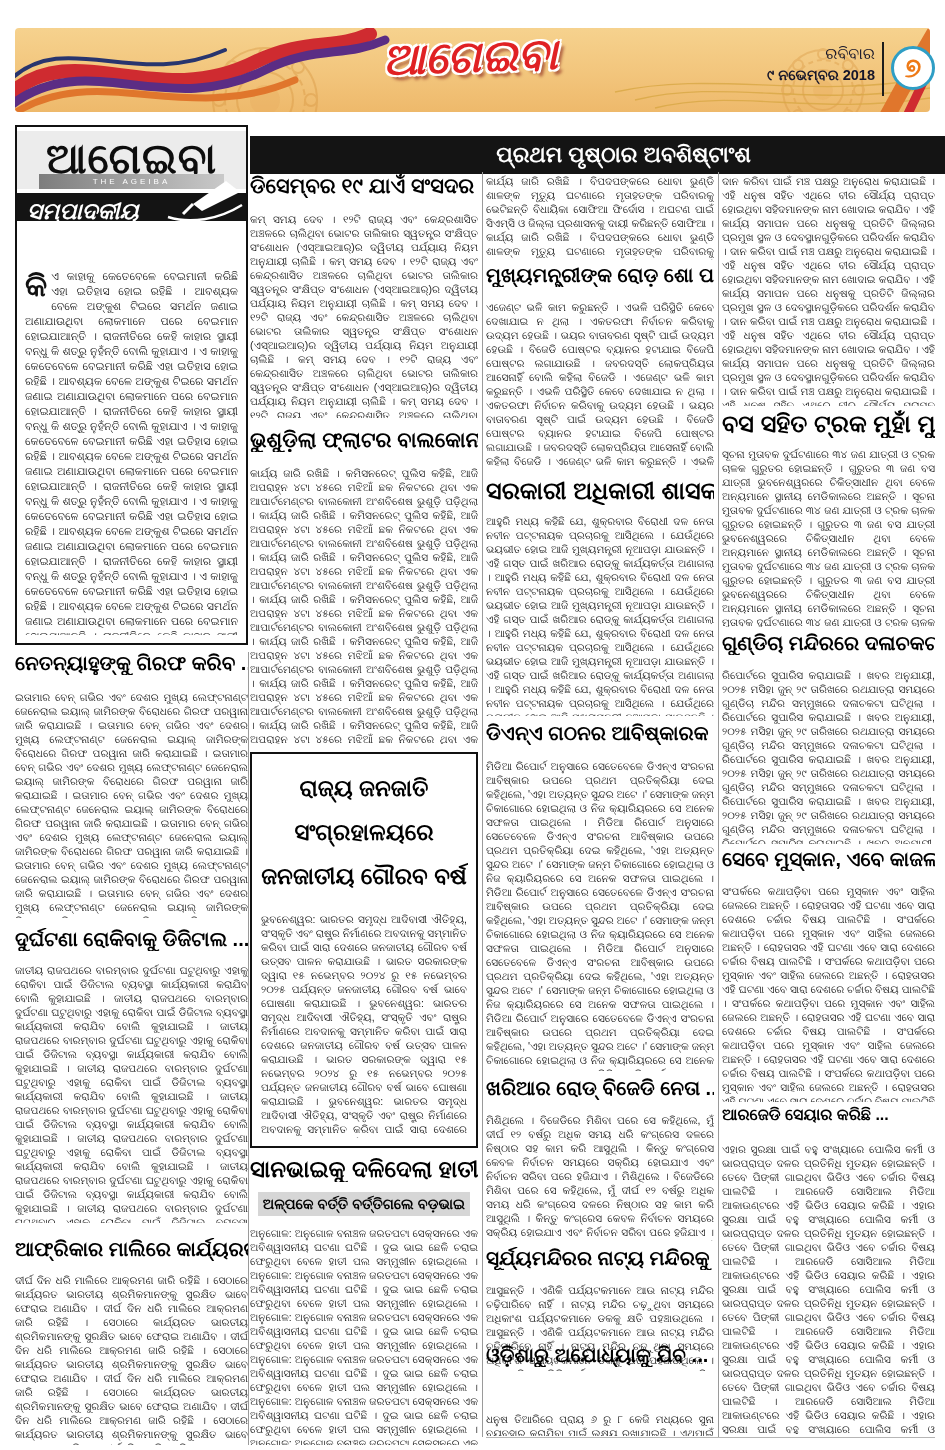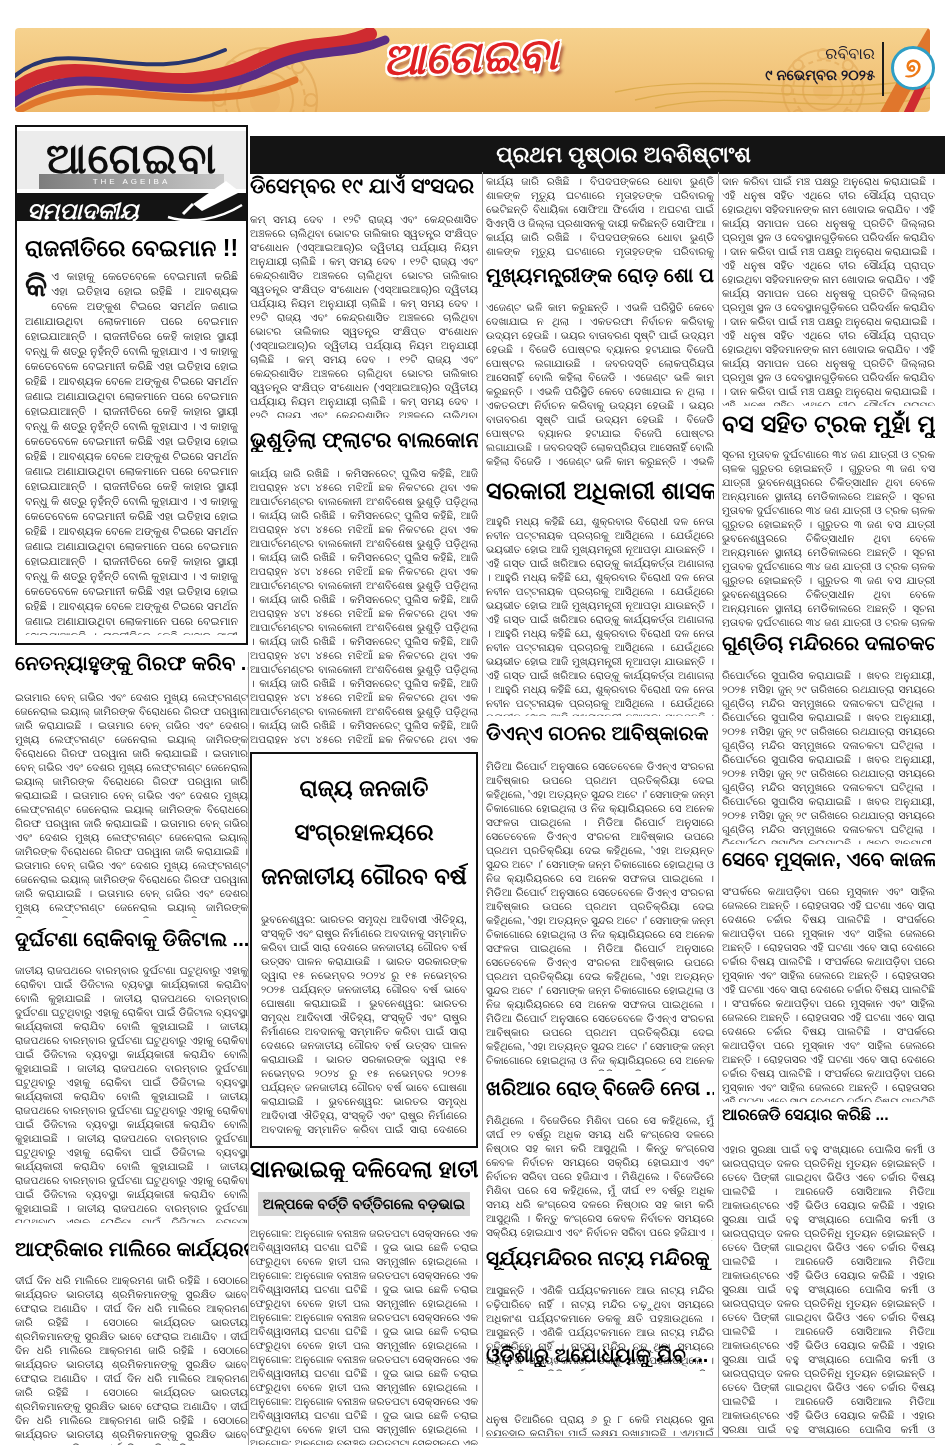--- a/index.html
+++ b/index.html
@@ -105,37 +105,36 @@
 
     <g fill="none" stroke-linecap="round">
       <path d="M868,96 C886,62 898,40 926,-6" stroke="#e0762c" stroke-width="16"></path>
       <path d="M888,96 C904,64 916,34 938,-2" stroke="#cf2b30" stroke-width="9"></path>
     </g>
   </svg>
 </div>
 <div class="abs" id="paper-title">ଆଗେଇବା</div>
 <div class="abs" id="daydate">
   <div id="day">ରବିବାର</div>
-  <div id="date">୯ ନଭେମ୍ବର ୨୦୨୫</div>
+  <div id="date">୯ ନଭେମ୍ବର 2018</div>
 </div>
 <div class="abs" id="divider"></div>
 <div class="abs" id="page-circle">୭</div>
 
 <div class="abs" id="ed-box">
   <div id="ed-logo">ଆଗେଇବା</div>
   <div id="ed-band">THE AGEIBA</div>
   <div id="ed-secbar" class="black-banner">
     <span id="ed-seclabel">ସମ୍ପାଦକୀୟ</span>
     <svg id="pen" width="78" height="44" viewBox="0 0 78 44">
       <path d="M60,2 L74,13 L36,32 L27,25 Z" fill="#ffffff"></path>
       <path d="M27,25 L17,35" stroke="#ffffff" stroke-width="3"></path>
       <path d="M2,38 C24,45 52,41 76,26" stroke="#ffffff" stroke-width="2.5" fill="none"></path>
     </svg>
   </div>
-  <div id="ed-headline" class="hl">ରାଜନୀତିରେ ବେଇମାନ !!</div>
   <div id="ed-body" class="body j">
     <span class="dropcap">କି</span><span>ଏ କାହାକୁ କେତେବେଳେ ବେଇମାନୀ କରିଛି ଏହା ଇତିହାସ ହୋଇ ରହିଛି । ଆବଶ୍ୟକ ବେଳେ ଅଙ୍କୁଶ ଟିଇରେ ସମର୍ଥନ ଜଣାଇ ଅଣାଯାଉଥିବା ଲୋକମାନେ ପରେ ବେଇମାନ ହୋଇଯାଆନ୍ତି । ରାଜନୀତିରେ କେହି କାହାର ସ୍ଥାୟୀ ବନ୍ଧୁ କି ଶତ୍ରୁ ନୁହଁନ୍ତି ବୋଲି କୁହାଯାଏ । ଏ କାହାକୁ କେତେବେଳେ ବେଇମାନୀ କରିଛି ଏହା ଇତିହାସ ହୋଇ ରହିଛି । ଆବଶ୍ୟକ ବେଳେ ଅଙ୍କୁଶ ଟିଇରେ ସମର୍ଥନ ଜଣାଇ ଅଣାଯାଉଥିବା ଲୋକମାନେ ପରେ ବେଇମାନ ହୋଇଯାଆନ୍ତି । ରାଜନୀତିରେ କେହି କାହାର ସ୍ଥାୟୀ ବନ୍ଧୁ କି ଶତ୍ରୁ ନୁହଁନ୍ତି ବୋଲି କୁହାଯାଏ । ଏ କାହାକୁ କେତେବେଳେ ବେଇମାନୀ କରିଛି ଏହା ଇତିହାସ ହୋଇ ରହିଛି । ଆବଶ୍ୟକ ବେଳେ ଅଙ୍କୁଶ ଟିଇରେ ସମର୍ଥନ ଜଣାଇ ଅଣାଯାଉଥିବା ଲୋକମାନେ ପରେ ବେଇମାନ ହୋଇଯାଆନ୍ତି । ରାଜନୀତିରେ କେହି କାହାର ସ୍ଥାୟୀ ବନ୍ଧୁ କି ଶତ୍ରୁ ନୁହଁନ୍ତି ବୋଲି କୁହାଯାଏ । ଏ କାହାକୁ କେତେବେଳେ ବେଇମାନୀ କରିଛି ଏହା ଇତିହାସ ହୋଇ ରହିଛି । ଆବଶ୍ୟକ ବେଳେ ଅଙ୍କୁଶ ଟିଇରେ ସମର୍ଥନ ଜଣାଇ ଅଣାଯାଉଥିବା ଲୋକମାନେ ପରେ ବେଇମାନ ହୋଇଯାଆନ୍ତି । ରାଜନୀତିରେ କେହି କାହାର ସ୍ଥାୟୀ ବନ୍ଧୁ କି ଶତ୍ରୁ ନୁହଁନ୍ତି ବୋଲି କୁହାଯାଏ । ଏ କାହାକୁ କେତେବେଳେ ବେଇମାନୀ କରିଛି ଏହା ଇତିହାସ ହୋଇ ରହିଛି । ଆବଶ୍ୟକ ବେଳେ ଅଙ୍କୁଶ ଟିଇରେ ସମର୍ଥନ ଜଣାଇ ଅଣାଯାଉଥିବା ଲୋକମାନେ ପରେ ବେଇମାନ ହୋଇଯାଆନ୍ତି । ରାଜନୀତିରେ କେହି କାହାର ସ୍ଥାୟୀ ବନ୍ଧୁ କି ଶତ୍ରୁ ନୁହଁନ୍ତି ବୋଲି କୁହାଯାଏ । ଏ କାହାକୁ କେତେବେଳେ ବେଇମାନୀ କରିଛି ଏହା ଇତିହାସ ହୋଇ ରହିଛି । ଆବଶ୍ୟକ ବେଳେ ଅଙ୍କୁଶ ଟିଇରେ ସମର୍ଥନ ଜଣାଇ ଅଣାଯାଉଥିବା ଲୋକମାନେ ପରେ ବେଇମାନ ହୋଇଯାଆନ୍ତି । ରାଜନୀତିରେ କେହି କାହାର ସ୍ଥାୟୀ ବନ୍ଧୁ କି ଶତ୍ରୁ ନୁହଁନ୍ତି ବୋଲି କୁହାଯାଏ । ଏ କାହାକୁ କେତେବେଳେ ବେଇମାନୀ କରିଛି ଏହା ଇତିହାସ ହୋଇ ରହିଛି । ଆବଶ୍ୟକ ବେଳେ ଅଙ୍କୁଶ ଟିଇରେ ସମର୍ଥନ ଜଣାଇ ଅଣାଯାଉଥିବା ଲୋକମାନେ ପରେ ବେଇମାନ ହୋଇଯାଆନ୍ତି । ରାଜନୀତିରେ କେହି କାହାର ସ୍ଥାୟୀ ବନ୍ଧୁ କି ଶତ୍ରୁ ନୁହଁନ୍ତି ବୋଲି କୁହାଯାଏ ।</span>
   </div>
 </div>
 
 <div class="abs hl" style="left:15px;top:652px;width:233px;font-size:20px">ନେତନ୍ୟାହୁଙ୍କୁ ଗିରଫ କରିବ ...</div>
 <div class="abs body j" style="left:15px;top:690px;width:233px;height:228px">ଇତାମାର ବେନ୍ ଗଭିର ଏବଂ ଦେଶର ମୁଖ୍ୟ ଲେଫ୍ଟନାଣ୍ଟ ଜେନେରାଲ ଇୟାଲ୍ ଜାମିରଙ୍କ ବିରୋଧରେ ଗିରଫ ପରୱାନା ଜାରି କରାଯାଇଛି । ଇତାମାର ବେନ୍ ଗଭିର ଏବଂ ଦେଶର ମୁଖ୍ୟ ଲେଫ୍ଟନାଣ୍ଟ ଜେନେରାଲ ଇୟାଲ୍ ଜାମିରଙ୍କ ବିରୋଧରେ ଗିରଫ ପରୱାନା ଜାରି କରାଯାଇଛି । ଇତାମାର ବେନ୍ ଗଭିର ଏବଂ ଦେଶର ମୁଖ୍ୟ ଲେଫ୍ଟନାଣ୍ଟ ଜେନେରାଲ ଇୟାଲ୍ ଜାମିରଙ୍କ ବିରୋଧରେ ଗିରଫ ପରୱାନା ଜାରି କରାଯାଇଛି । ଇତାମାର ବେନ୍ ଗଭିର ଏବଂ ଦେଶର ମୁଖ୍ୟ ଲେଫ୍ଟନାଣ୍ଟ ଜେନେରାଲ ଇୟାଲ୍ ଜାମିରଙ୍କ ବିରୋଧରେ ଗିରଫ ପରୱାନା ଜାରି କରାଯାଇଛି । ଇତାମାର ବେନ୍ ଗଭିର ଏବଂ ଦେଶର ମୁଖ୍ୟ ଲେଫ୍ଟନାଣ୍ଟ ଜେନେରାଲ ଇୟାଲ୍ ଜାମିରଙ୍କ ବିରୋଧରେ ଗିରଫ ପରୱାନା ଜାରି କରାଯାଇଛି । ଇତାମାର ବେନ୍ ଗଭିର ଏବଂ ଦେଶର ମୁଖ୍ୟ ଲେଫ୍ଟନାଣ୍ଟ ଜେନେରାଲ ଇୟାଲ୍ ଜାମିରଙ୍କ ବିରୋଧରେ ଗିରଫ ପରୱାନା ଜାରି କରାଯାଇଛି । ଇତାମାର ବେନ୍ ଗଭିର ଏବଂ ଦେଶର ମୁଖ୍ୟ ଲେଫ୍ଟନାଣ୍ଟ ଜେନେରାଲ ଇୟାଲ୍ ଜାମିରଙ୍କ ବିରୋଧରେ ଗିରଫ ପରୱାନା ଜାରି କରାଯାଇଛି । ଇତାମାର ବେନ୍ ଗଭିର ଏବଂ ଦେଶର ମୁଖ୍ୟ ଲେଫ୍ଟନାଣ୍ଟ ଜେନେରାଲ ଇୟାଲ୍ ଜାମିରଙ୍କ ବିରୋଧରେ ଗିରଫ ପରୱାନା ଜାରି କରାଯାଇଛି । ଇତାମାର ବେନ୍ ଗଭିର ଏବଂ ଦେଶର ମୁଖ୍ୟ ଲେଫ୍ଟନାଣ୍ଟ ଜେନେରାଲ ଇୟାଲ୍ ଜାମିରଙ୍କ ବିରୋଧରେ ଗିରଫ ପରୱାନା ଜାରି କରାଯାଇଛି ।</div>
 
 <div class="abs hl" style="left:15px;top:928px;width:233px;font-size:20px">ଦୁର୍ଘଟଣା ରୋକିବାକୁ ଡିଜିଟାଲ ...</div>
 <div class="abs body j" style="left:15px;top:963px;width:233px;height:260px">ଜାତୀୟ ରାଜପଥରେ ବାରମ୍ବାର ଦୁର୍ଘଟଣା ଘଟୁଥିବାରୁ ଏହାକୁ ରୋକିବା ପାଇଁ ଡିଜିଟାଲ ବ୍ୟବସ୍ଥା କାର୍ଯ୍ୟକାରୀ କରାଯିବ ବୋଲି କୁହାଯାଇଛି । ଜାତୀୟ ରାଜପଥରେ ବାରମ୍ବାର ଦୁର୍ଘଟଣା ଘଟୁଥିବାରୁ ଏହାକୁ ରୋକିବା ପାଇଁ ଡିଜିଟାଲ ବ୍ୟବସ୍ଥା କାର୍ଯ୍ୟକାରୀ କରାଯିବ ବୋଲି କୁହାଯାଇଛି । ଜାତୀୟ ରାଜପଥରେ ବାରମ୍ବାର ଦୁର୍ଘଟଣା ଘଟୁଥିବାରୁ ଏହାକୁ ରୋକିବା ପାଇଁ ଡିଜିଟାଲ ବ୍ୟବସ୍ଥା କାର୍ଯ୍ୟକାରୀ କରାଯିବ ବୋଲି କୁହାଯାଇଛି । ଜାତୀୟ ରାଜପଥରେ ବାରମ୍ବାର ଦୁର୍ଘଟଣା ଘଟୁଥିବାରୁ ଏହାକୁ ରୋକିବା ପାଇଁ ଡିଜିଟାଲ ବ୍ୟବସ୍ଥା କାର୍ଯ୍ୟକାରୀ କରାଯିବ ବୋଲି କୁହାଯାଇଛି । ଜାତୀୟ ରାଜପଥରେ ବାରମ୍ବାର ଦୁର୍ଘଟଣା ଘଟୁଥିବାରୁ ଏହାକୁ ରୋକିବା ପାଇଁ ଡିଜିଟାଲ ବ୍ୟବସ୍ଥା କାର୍ଯ୍ୟକାରୀ କରାଯିବ ବୋଲି କୁହାଯାଇଛି । ଜାତୀୟ ରାଜପଥରେ ବାରମ୍ବାର ଦୁର୍ଘଟଣା ଘଟୁଥିବାରୁ ଏହାକୁ ରୋକିବା ପାଇଁ ଡିଜିଟାଲ ବ୍ୟବସ୍ଥା କାର୍ଯ୍ୟକାରୀ କରାଯିବ ବୋଲି କୁହାଯାଇଛି । ଜାତୀୟ ରାଜପଥରେ ବାରମ୍ବାର ଦୁର୍ଘଟଣା ଘଟୁଥିବାରୁ ଏହାକୁ ରୋକିବା ପାଇଁ ଡିଜିଟାଲ ବ୍ୟବସ୍ଥା କାର୍ଯ୍ୟକାରୀ କରାଯିବ ବୋଲି କୁହାଯାଇଛି । ଜାତୀୟ ରାଜପଥରେ ବାରମ୍ବାର ଦୁର୍ଘଟଣା ଘଟୁଥିବାରୁ ଏହାକୁ ରୋକିବା ପାଇଁ ଡିଜିଟାଲ ବ୍ୟବସ୍ଥା କାର୍ଯ୍ୟକାରୀ କରାଯିବ ବୋଲି କୁହାଯାଇଛି । ଜାତୀୟ ରାଜପଥରେ ବାରମ୍ବାର ଦୁର୍ଘଟଣା ଘଟୁଥିବାରୁ ଏହାକୁ ରୋକିବା ପାଇଁ ଡିଜିଟାଲ ବ୍ୟବସ୍ଥା କାର୍ଯ୍ୟକାରୀ କରାଯିବ ବୋଲି କୁହାଯାଇଛି ।</div>

